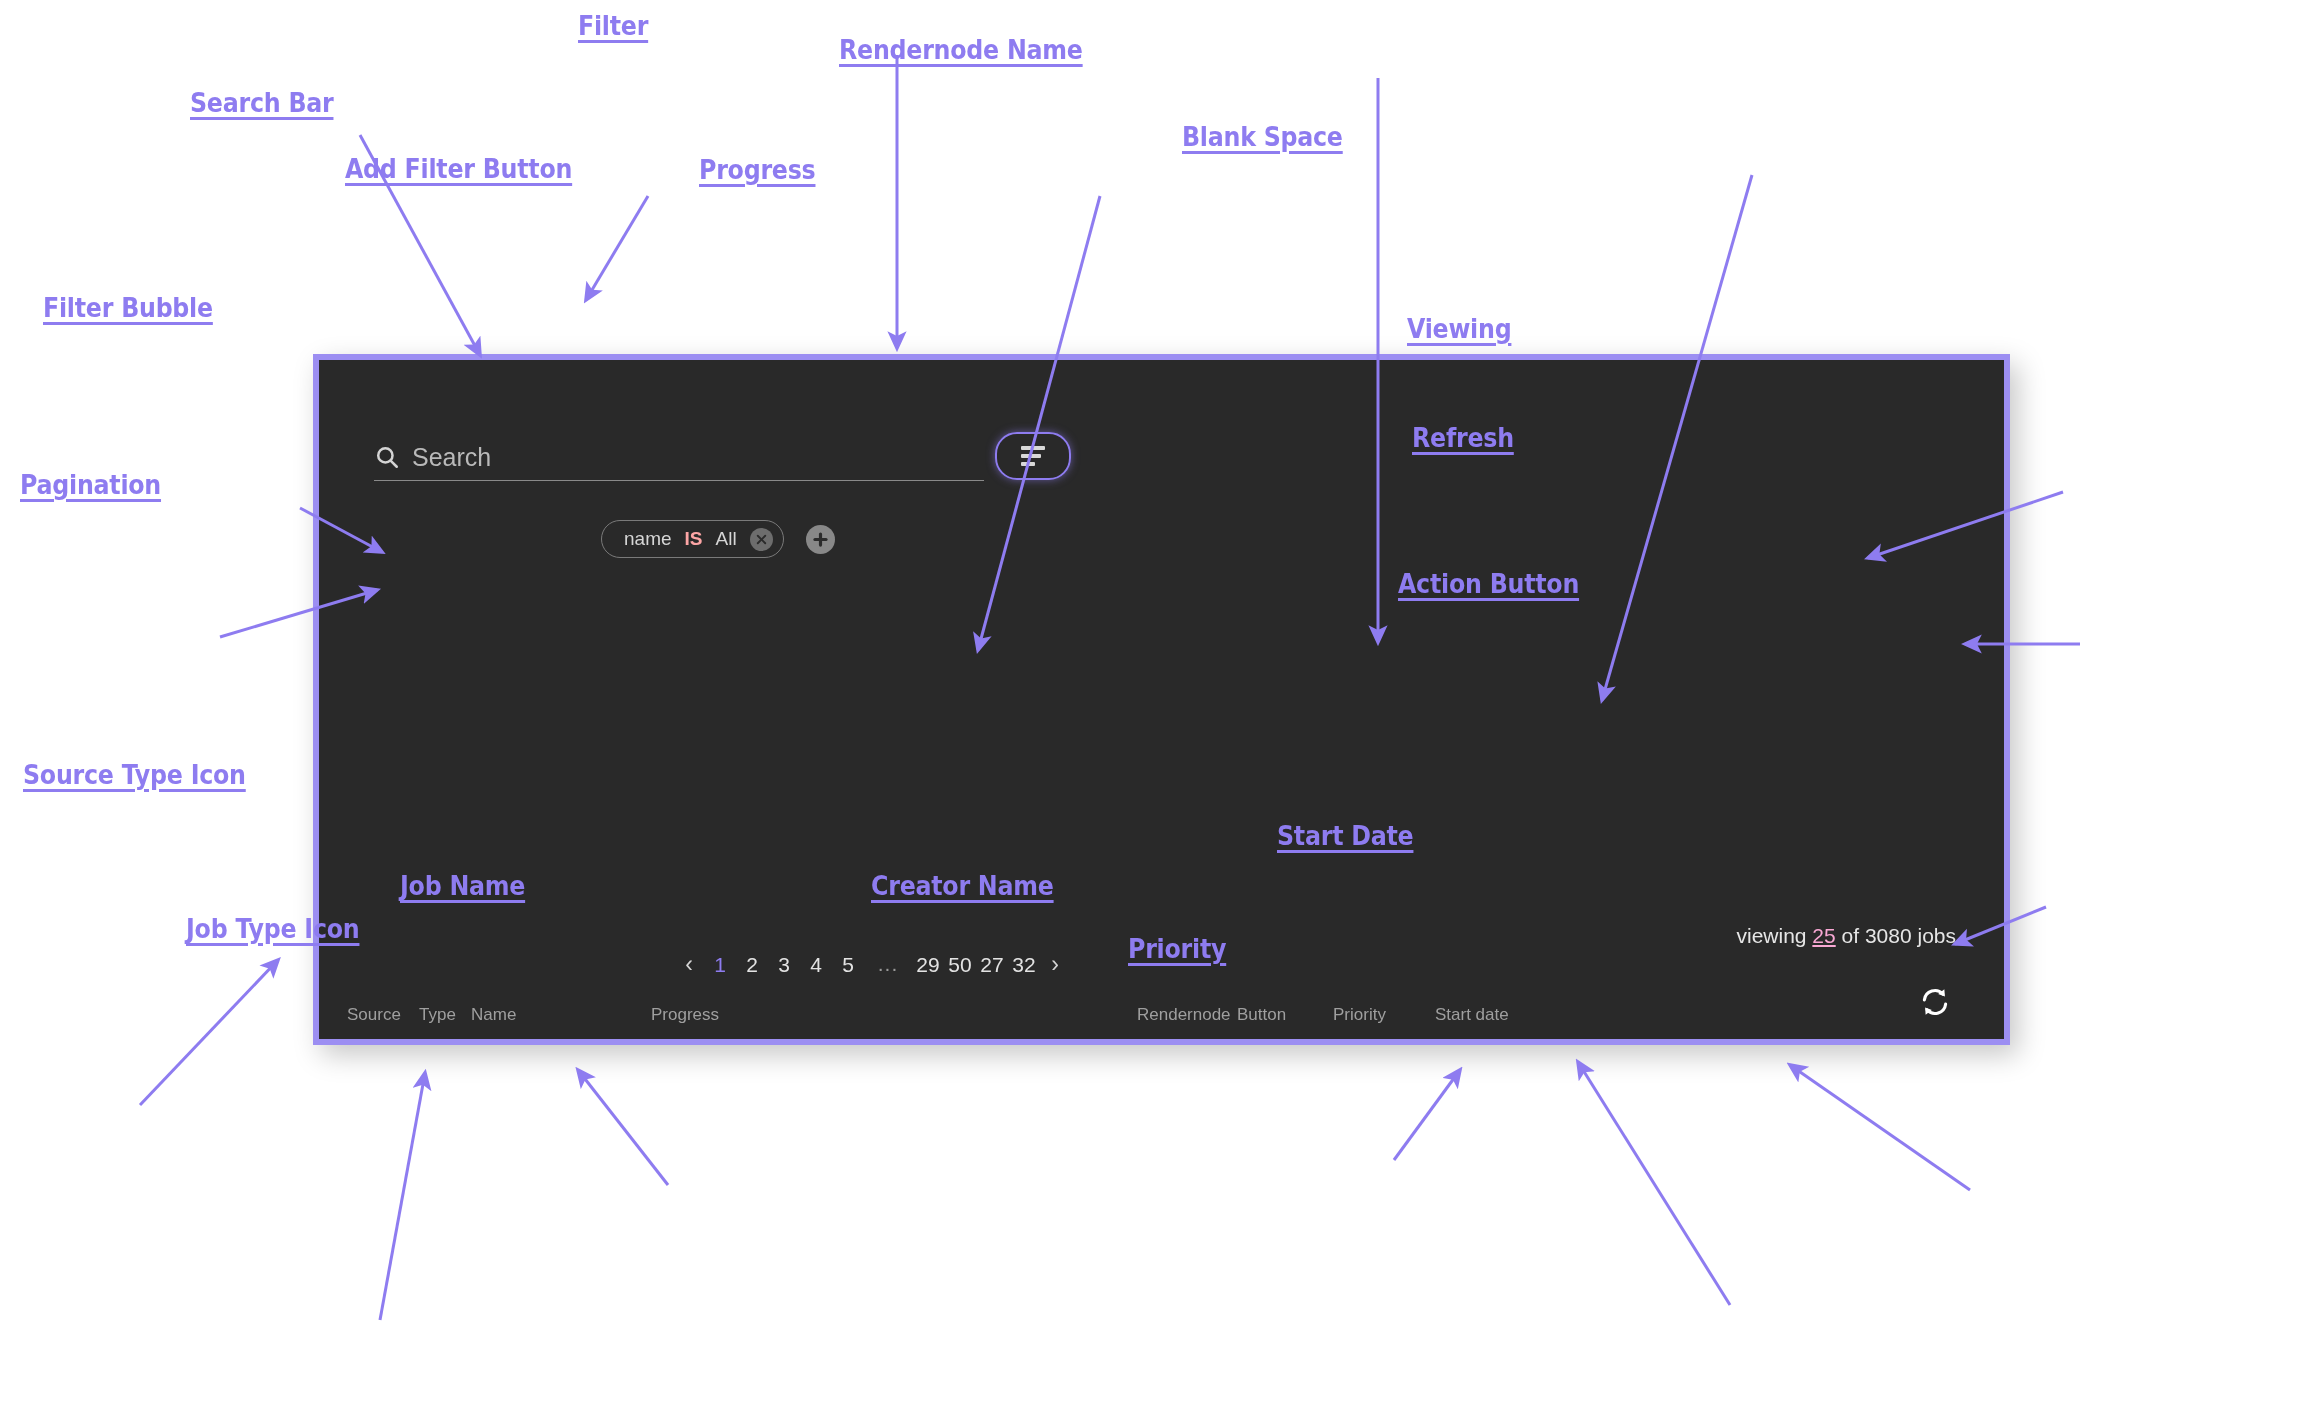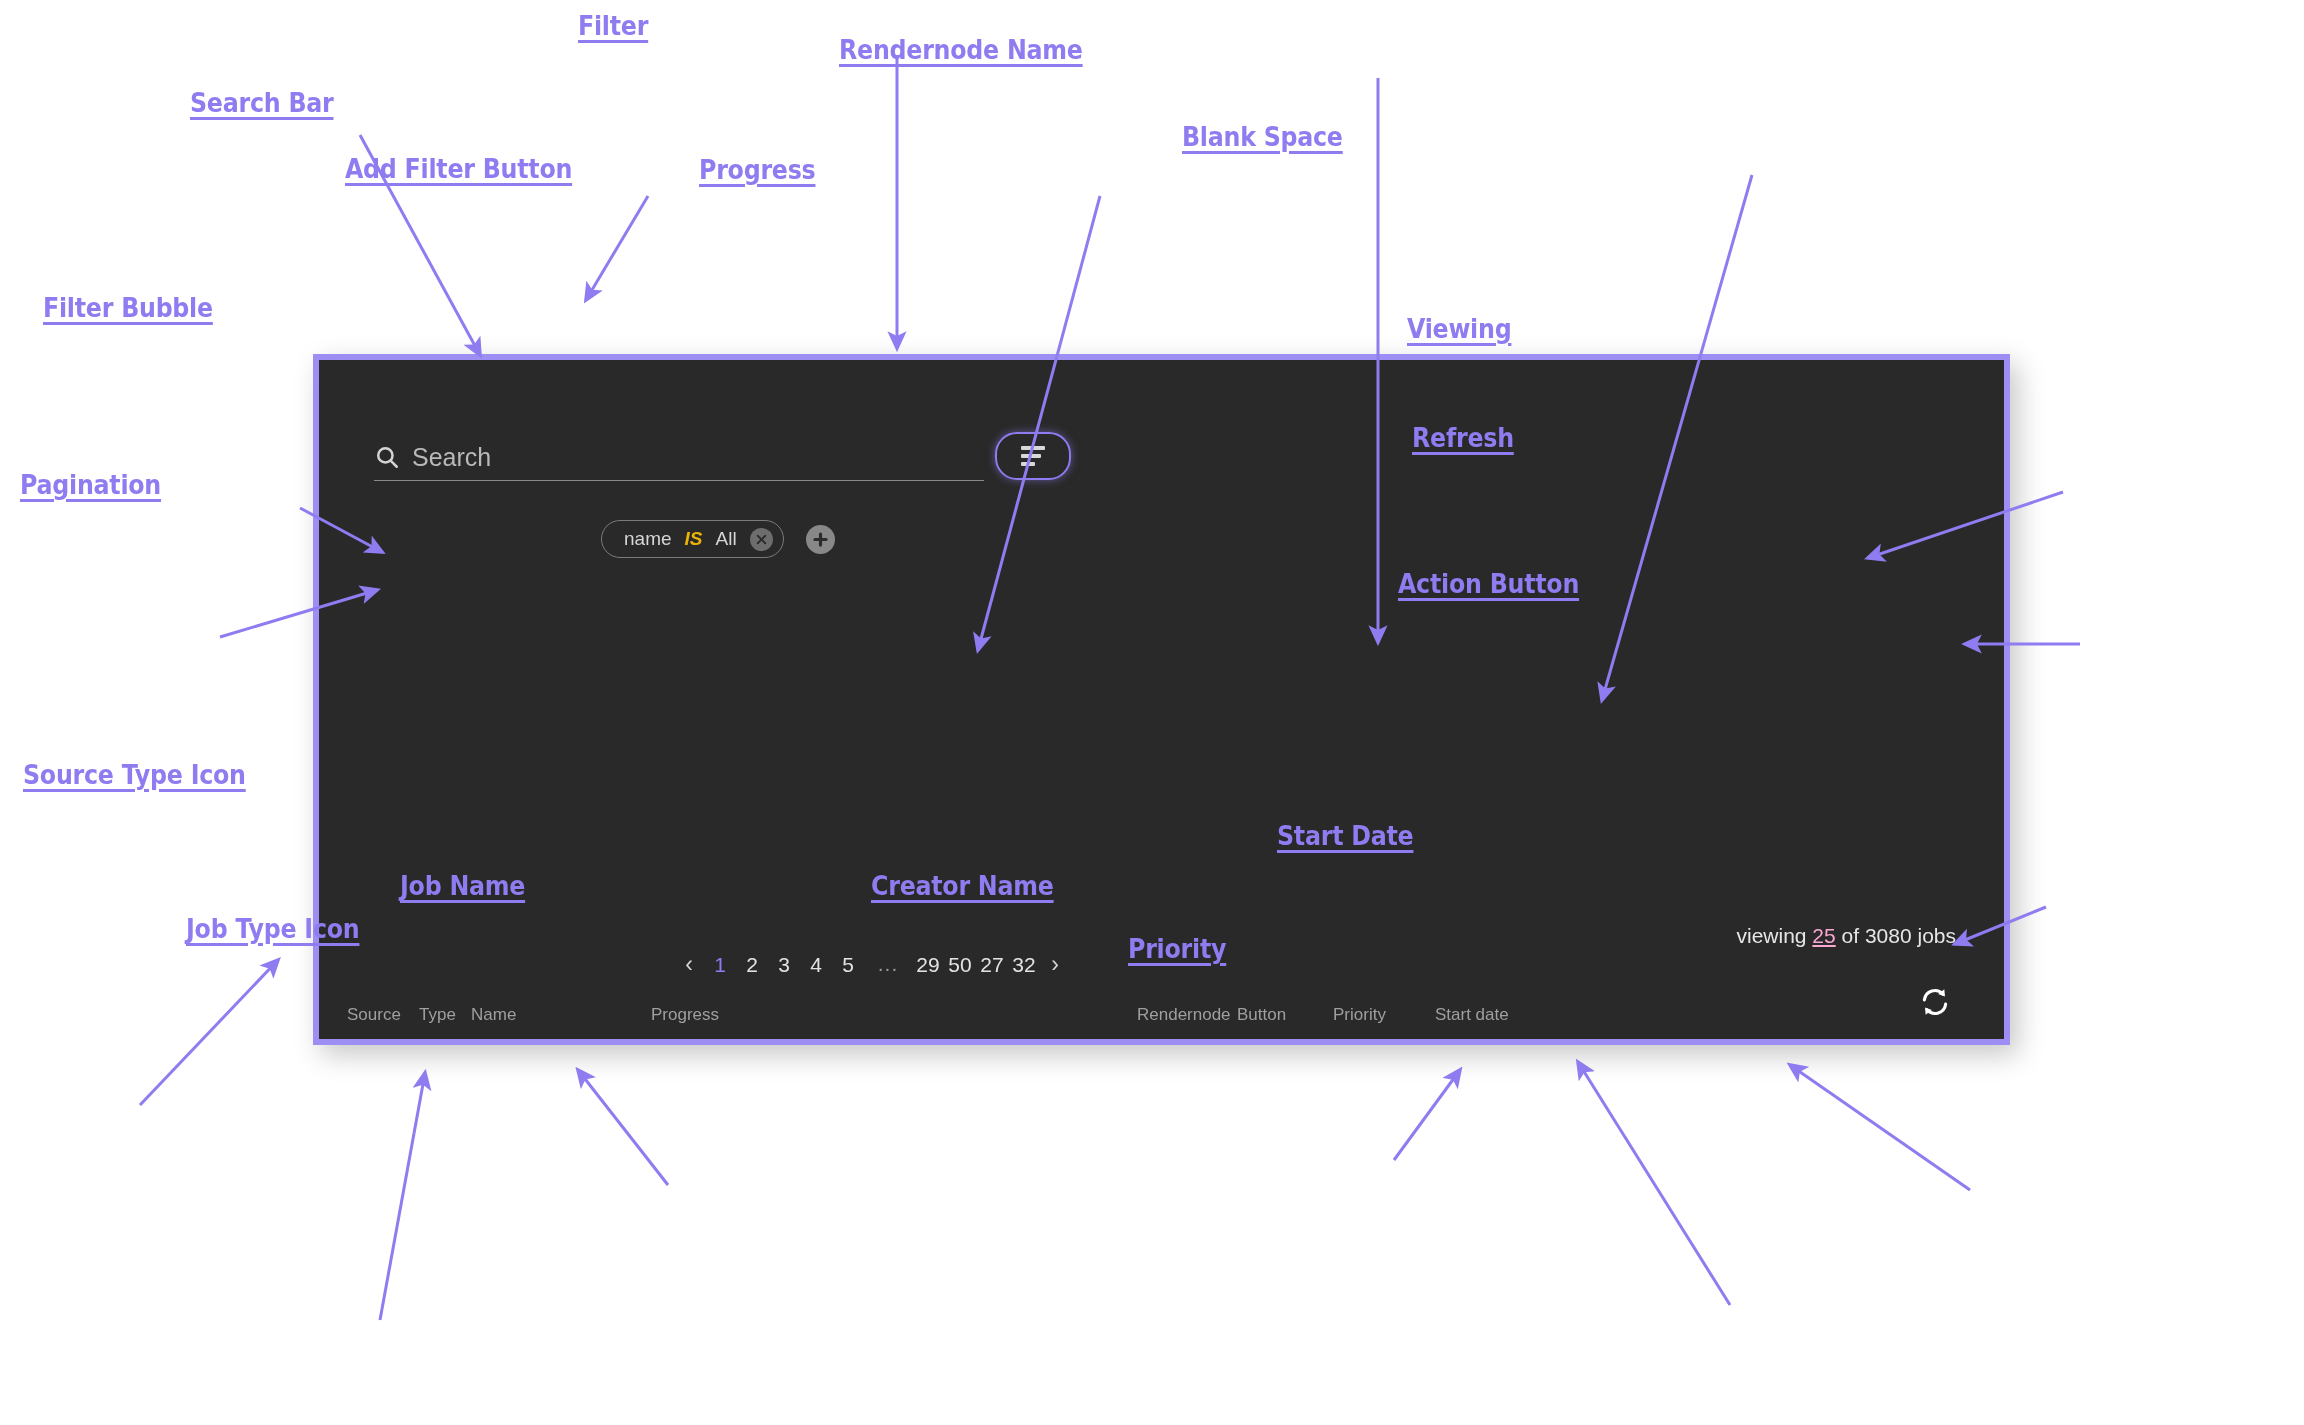--- a/index.html
+++ b/index.html
@@ -62,21 +62,21 @@
   .fl-lines{display:flex;flex-direction:column;gap:4px;align-items:flex-start;}
   .fl-lines i{display:block;height:4px;background:#d8d8d8;border-radius:1px;}
 
   
   #filter-bubble-row{position:absolute;left:282px;top:160px;display:flex;align-items:center;gap:22px;}
   #filter-bubble{
     height:36px;border:1.5px solid #7a7a7a;border-radius:19px;
     display:flex;align-items:center;gap:13px;padding:0 10px 0 22px;
     color:#d6d6d6;font-size:19px;
   }
-  #filter-bubble .fb-is{color:#eab308;font-weight:bold;font-style:italic;}
+  #filter-bubble .fb-is{color:#fca5a5;font-weight:bold;}
   #filter-bubble-remove{
     width:23px;height:23px;border-radius:50%;background:#6d6d6d;
     display:flex;align-items:center;justify-content:center;cursor:pointer;
   }
   #add-filter-button{
     width:29px;height:29px;border-radius:50%;background:#888888;
     display:flex;align-items:center;justify-content:center;cursor:pointer;
   }
   #pagination-row{position:absolute;left:355px;top:591px;display:flex;align-items:center;gap:0;color:#e3e3e3;font-size:21px;}
   #pagination-row .pg{min-width:32px;text-align:center;cursor:pointer;}

